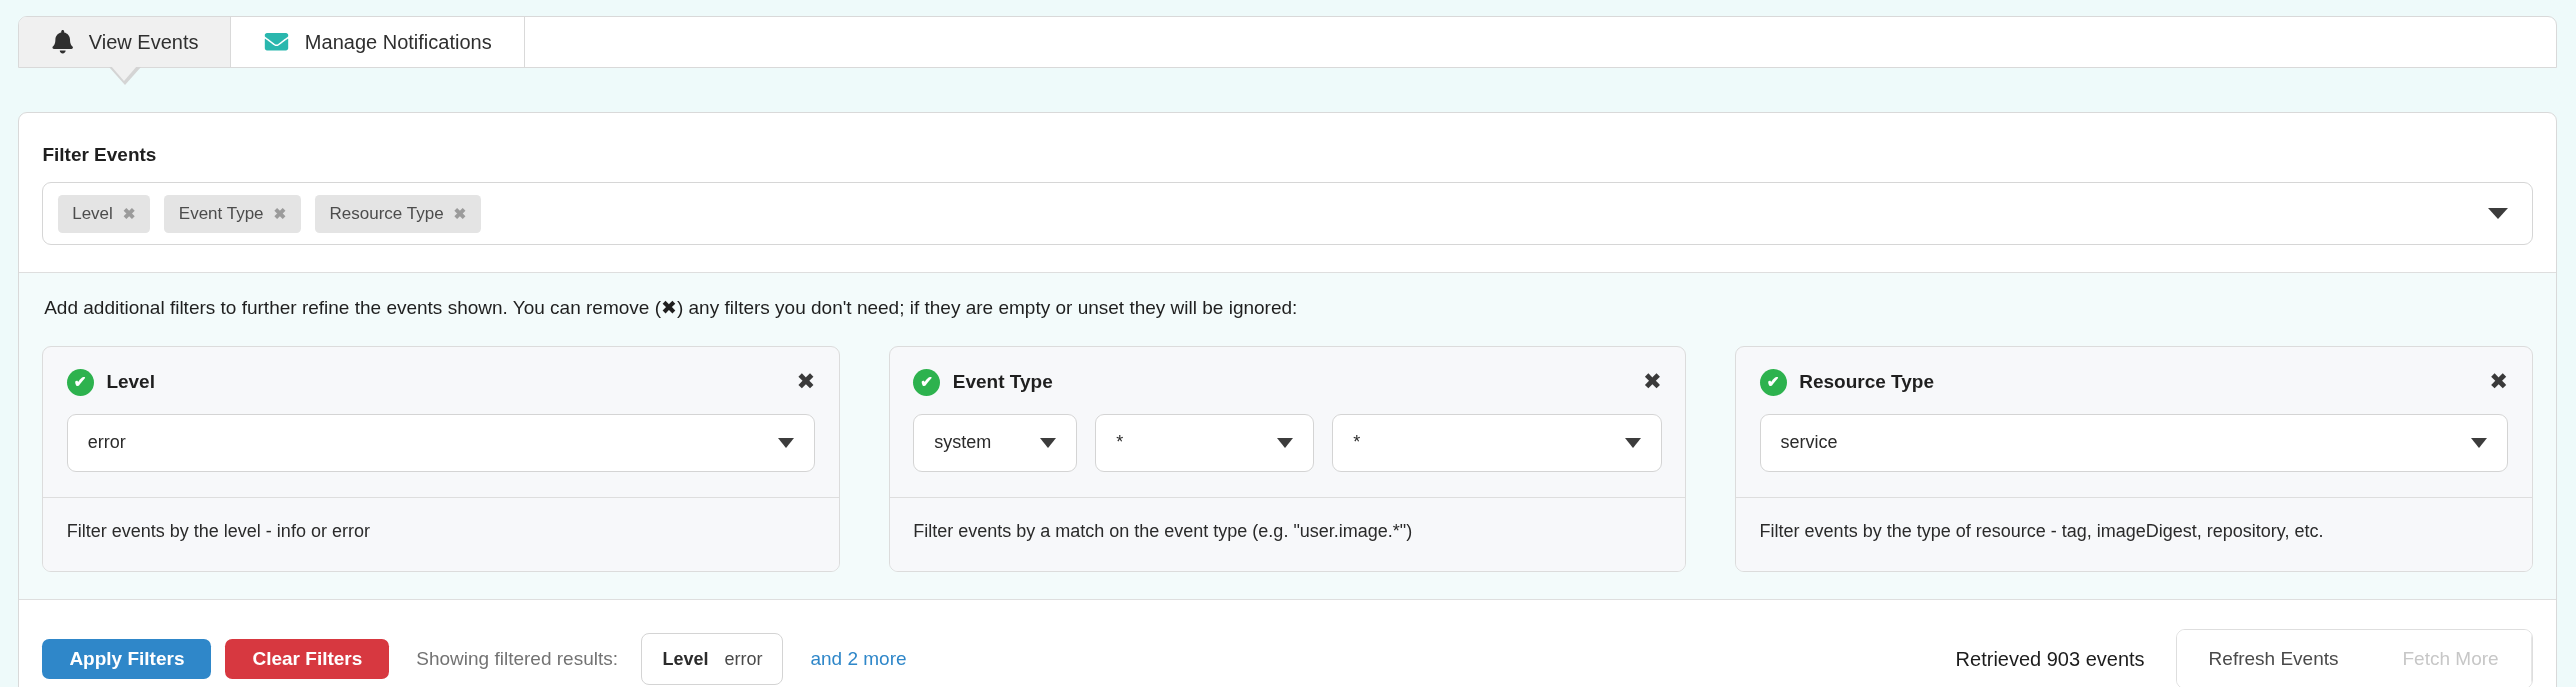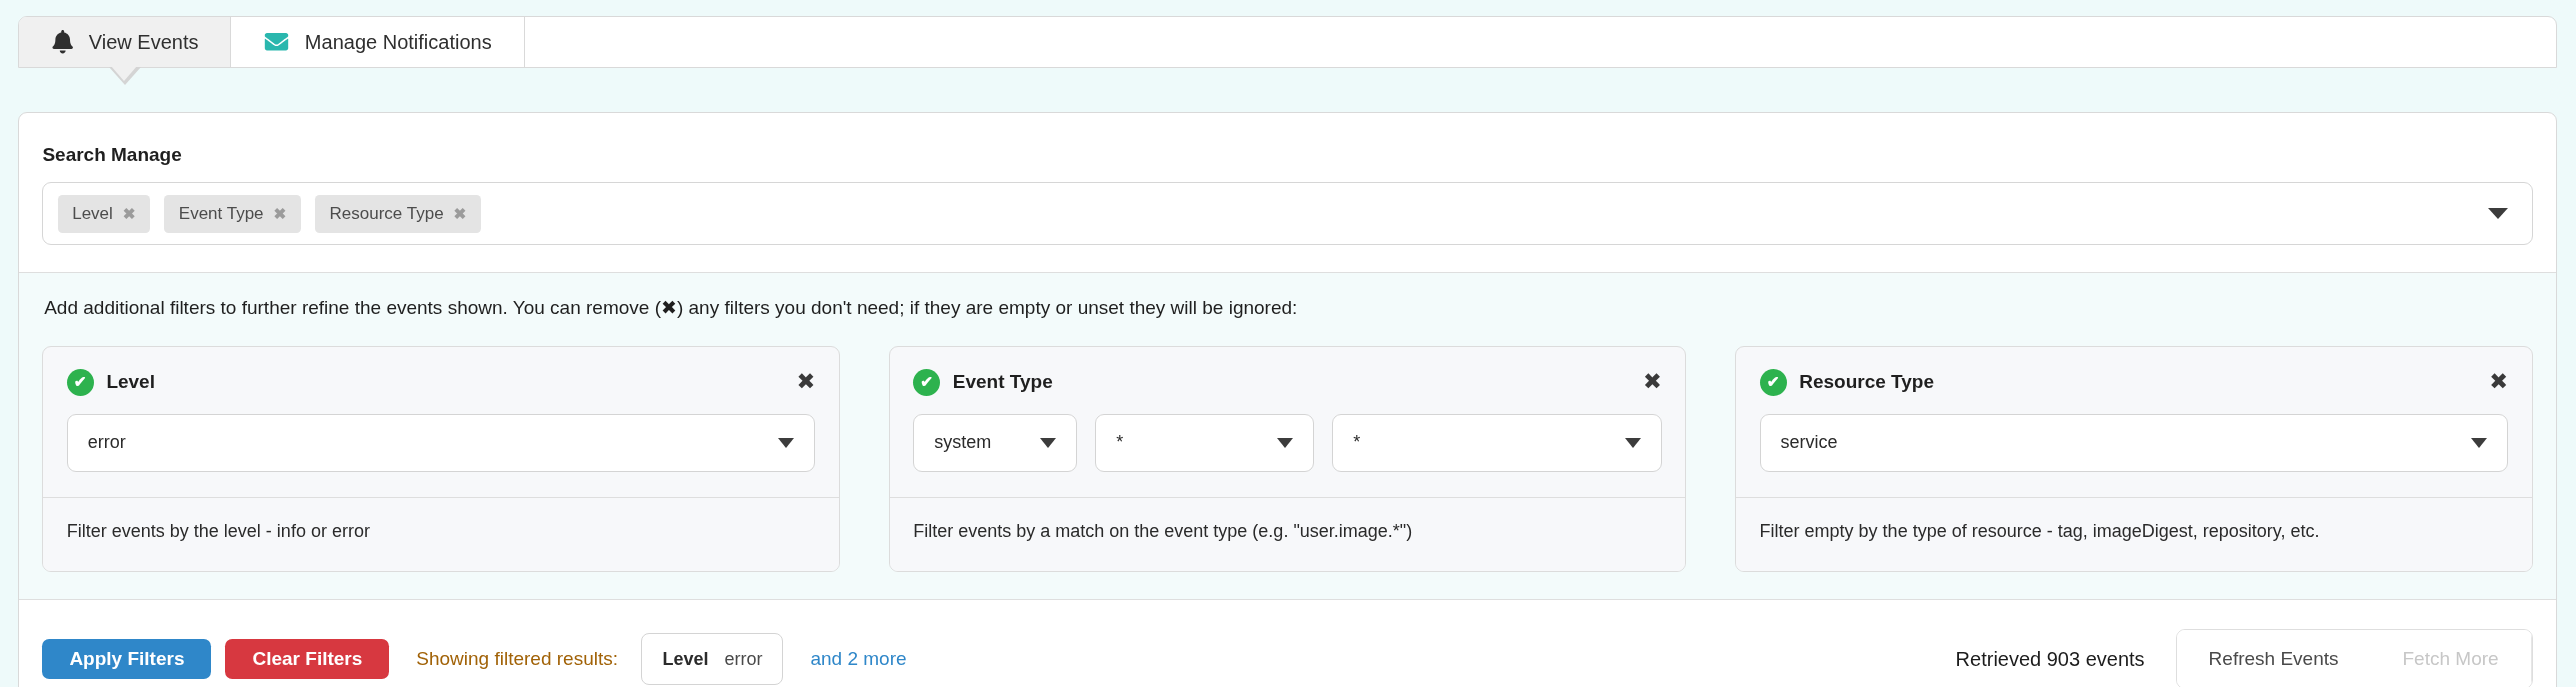--- a/index.html
+++ b/index.html
@@ -93,21 +93,21 @@
   }
   
   .actions-bar{background:#fff;padding:29px 23.4px;display:flex;align-items:center;flex:1;}
   .btn{
     border-radius:7.2px;font-size:19px;font-weight:bold;color:#fff;
     padding:0 27px;height:40px;border:none;cursor:pointer;
     font-family:"Liberation Sans", sans-serif;
   }
   .btn-apply{background:#2f87c9;}
   .btn-clear{background:#d73840;margin-left:14px;}
-  .results-label{margin-left:27px;font-size:19px;color:#a16207;white-space:nowrap;text-align:center;}
+  .results-label{margin-left:27px;font-size:19px;color:#737373;white-space:nowrap;text-align:center;}
   .filter-badge{
     margin-left:23.4px;border:1.8px solid #d4d4d4;border-radius:8px;background:#fff;
     height:52px;box-sizing:border-box;display:flex;gap:16px;align-items:center;padding:0 20px;
   }
   .filter-badge .fb-name{font-weight:bold;font-size:18px;color:#2b2b2b;}
   .filter-badge .fb-val{font-size:18px;color:#4a4a4a;}
   .more-link{margin-left:27px;font-size:19px;color:#2f87c9;cursor:pointer;white-space:nowrap;}
   .right-group{margin-left:auto;display:flex;align-items:center;gap:31px;}
   .retrieved{font-size:20px;color:#1c1c1c;white-space:nowrap;}
   .btn-group{
@@ -140,21 +140,21 @@
         <path fill="#2ab7ae" d="M502.3 190.8c3.9-3.1 9.7-.2 9.7 4.7V400c0 26.5-21.5 48-48 48H48c-26.5 0-48-21.5-48-48V195.6c0-5 5.7-7.8 9.7-4.7 22.4 17.4 52.1 39.5 154.1 113.6 21.1 15.4 56.7 47.8 92.2 47.6 35.7.3 72-32.8 92.3-47.6 102-74.1 131.6-96.3 154-113.5zM256 320c23.2.4 56.6-29.2 73.4-41.4 132.7-96.3 142.8-104.7 173.4-128.7 5.8-4.5 9.2-11.5 9.2-18.9v-19c0-26.5-21.5-48-48-48H48C21.5 64 0 85.5 0 112v19c0 7.4 3.4 14.3 9.2 18.9 30.6 23.9 40.7 32.4 173.4 128.7 16.8 12.2 50.2 41.8 73.4 41.4z"></path>
       </svg>
     </span>
     <span>Manage Notifications</span>
   </div>
 </div>
 
 <div class="panel">
 
   <div class="search-section">
-    <div class="search-heading">Search Manage</div>
+    <div class="search-heading">Filter Events</div>
     <div class="searchbox">
       <span class="tag">
         <span>Level</span>
         <span class="tag-x">✖</span>
       </span>
       <span class="tag">
         <span>Event Type</span>
         <span class="tag-x">✖</span>
       </span>
       <span class="tag">
@@ -212,21 +212,21 @@
           <span class="check-badge">✔</span>
           <span class="card-title">Resource Type</span>
           <span class="card-x">✖</span>
         </div>
         <div class="card-selects">
           <div class="select grow">
             <span>service</span>
             <span class="sel-caret"></span>
           </div>
         </div>
-        <div class="card-footer">Filter empty by the type of resource - tag, imageDigest, repository, etc.</div>
+        <div class="card-footer">Filter events by the type of resource - tag, imageDigest, repository, etc.</div>
       </div>
 
     </div>
   </div>
 
   <div class="actions-bar">
     <button class="btn btn-apply">Apply Filters</button>
     <button class="btn btn-clear">Clear Filters</button>
     <span class="results-label">Showing filtered results:</span>
     <span class="filter-badge">

